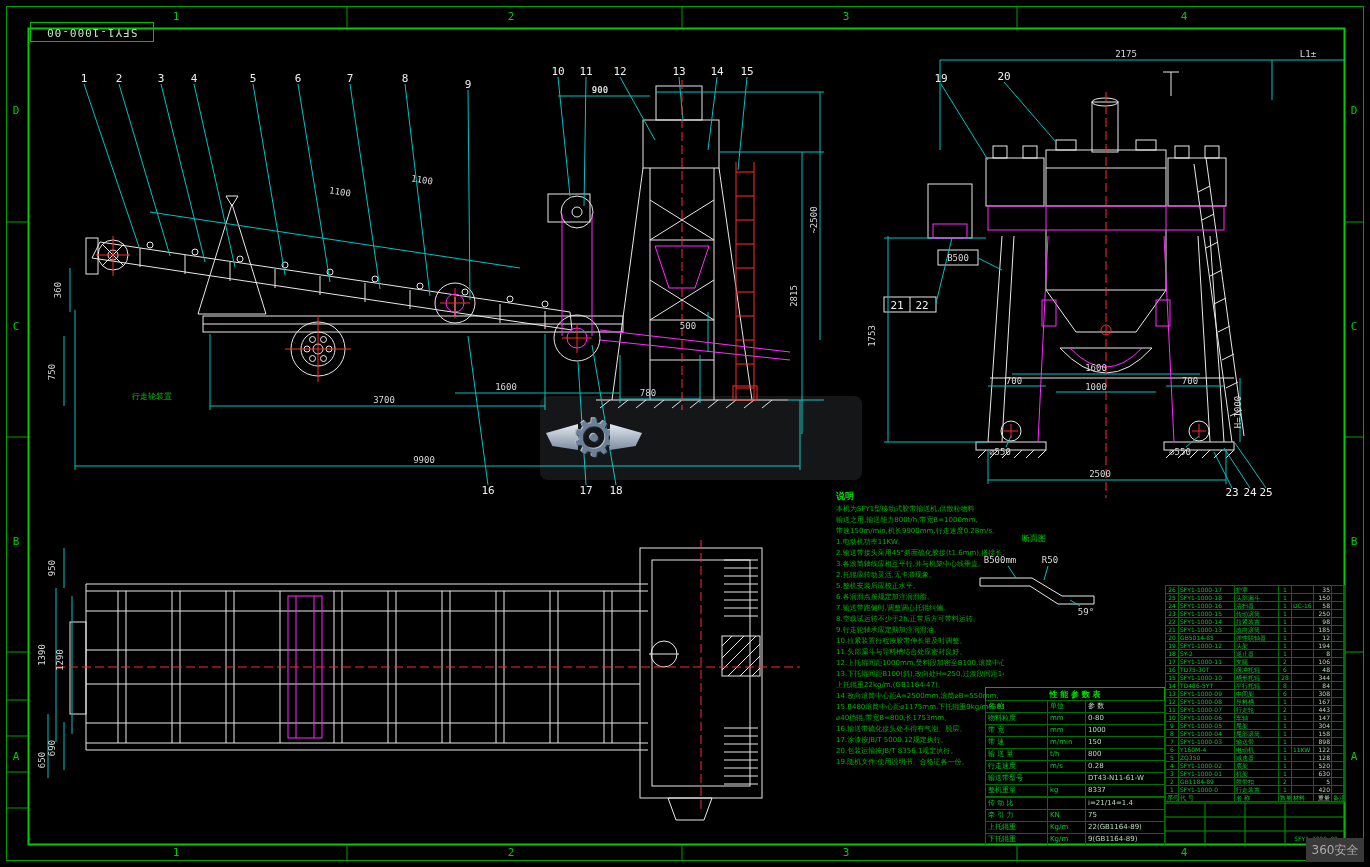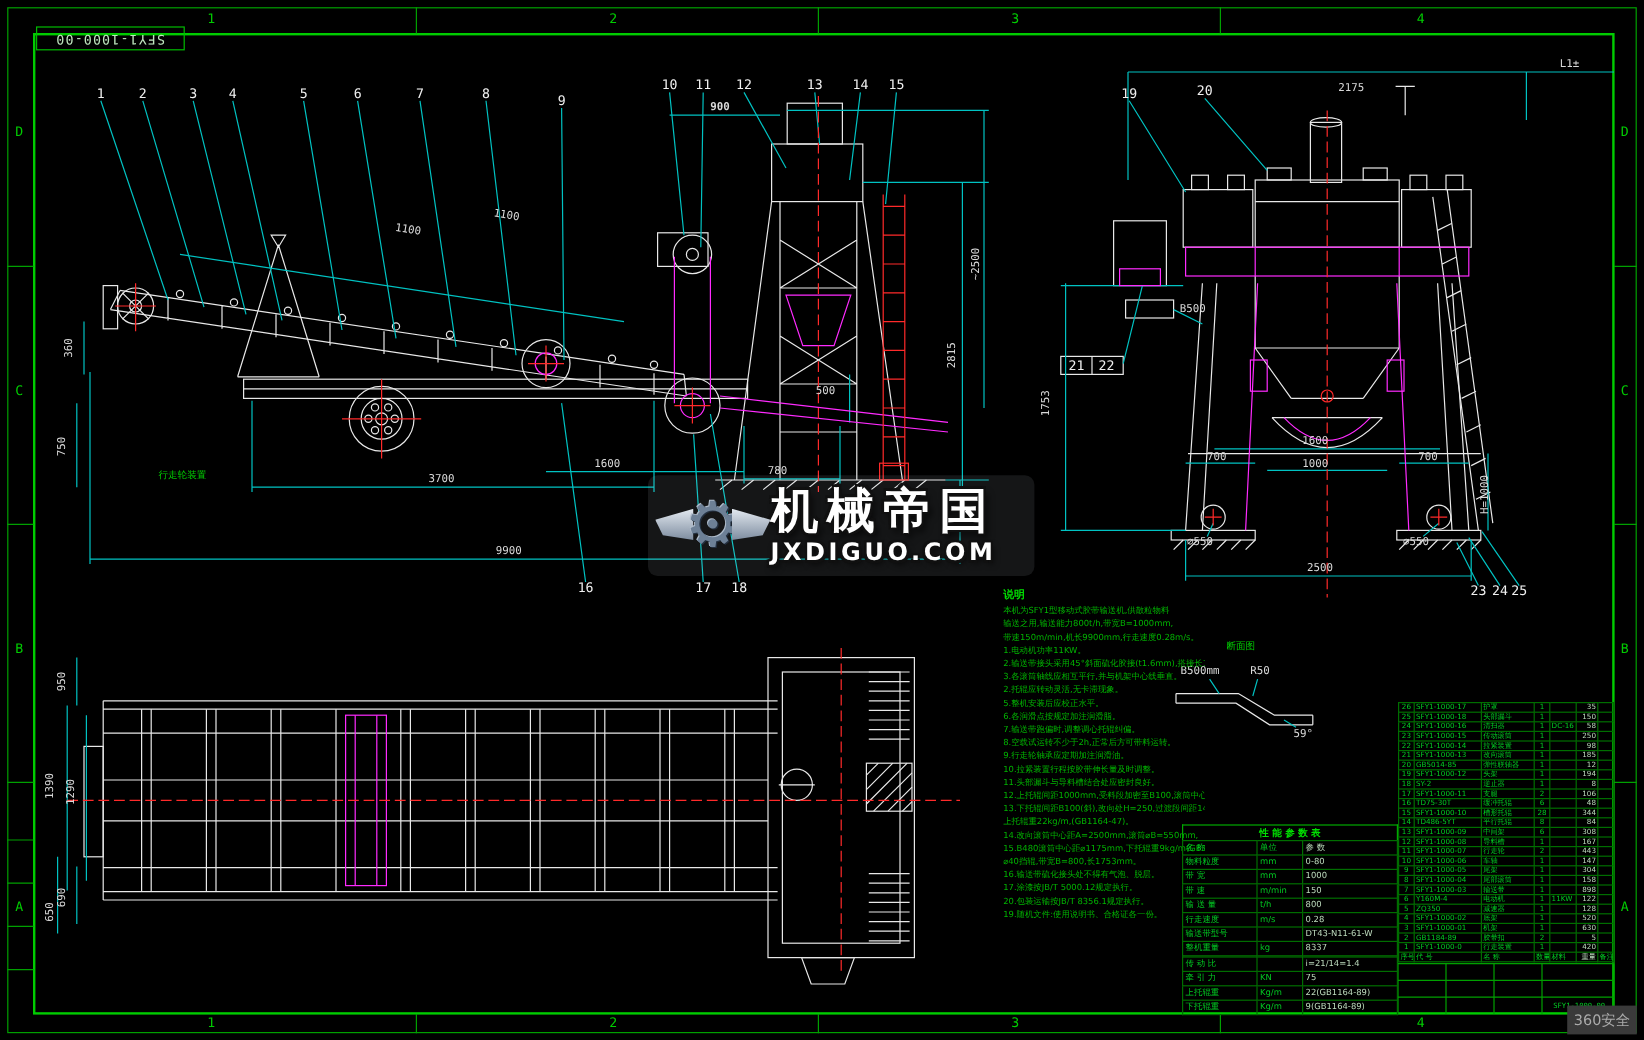--- a/index.html
+++ b/index.html
@@ -233,28 +233,28 @@
     </div>
   <div class="lbl-layer">
       <div class="dim" style="left: 600px; top: 90px; font-weight: bold;">900</div>
       <div class="dim" style="left: 340px; top: 192px; transform: translate(-50%, -50%) rotate(9deg);">1100</div>
       <div class="dim" style="left: 422px; top: 180px; transform: translate(-50%, -50%) rotate(9deg);">1100</div>
       <div class="dim" style="left: 58px; top: 290px; transform: translate(-50%, -50%) rotate(-90deg);">360</div>
       <div class="dim" style="left: 52px; top: 372px; transform: translate(-50%, -50%) rotate(-90deg);">750</div>
       <div class="dim" style="left: 688px; top: 326px;">500</div>
       <div class="dim" style="left: 794px; top: 296px; transform: translate(-50%, -50%) rotate(-90deg);">2815</div>
       <div class="dim" style="left: 814px; top: 220px; transform: translate(-50%, -50%) rotate(-90deg);">~2500</div>
-      <div class="dim" style="left: 368px; top: 400px;">3700</div>
+      <div class="dim" style="left: 384px; top: 400px;">3700</div>
       <div class="dim" style="left: 506px; top: 387px;">1600</div>
       <div class="dim" style="left: 648px; top: 393px;">780</div>
       <div class="dim" style="left: 424px; top: 460px;">9900</div>
-      <div class="dim" style="left: 1126px; top: 54px; margin-top: 20px;">2175</div>
+      <div class="dim" style="left: 1126px; top: 54px;">2175</div>
       <div class="dim" style="left: 1308px; top: 54px;">L1±</div>
       <div class="dim" style="left: 872px; top: 336px; transform: translate(-50%, -50%) rotate(-90deg);">1753</div>
-      <div class="dim" style="left: 958px; top: 258px; margin-left: 36px;">B500</div>
+      <div class="dim" style="left: 958px; top: 258px;">B500</div>
       <div class="dim" style="left: 1014px; top: 381px;">700</div>
       <div class="dim" style="left: 1096px; top: 368px;">1600</div>
       <div class="dim" style="left: 1096px; top: 387px;">1000</div>
       <div class="dim" style="left: 1190px; top: 381px;">700</div>
       <div class="dim" style="left: 1100px; top: 474px;">2500</div>
       <div class="dim" style="left: 1000px; top: 452px;">⌀550</div>
       <div class="dim" style="left: 1180px; top: 452px;">⌀550</div>
       <div class="dim" style="left: 1238px; top: 412px; transform: translate(-50%, -50%) rotate(-90deg);">H=1000</div>
       <div class="dim" style="left: 52px; top: 568px; transform: translate(-50%, -50%) rotate(-90deg);">950</div>
       <div class="dim" style="left: 42px; top: 655px; transform: translate(-50%, -50%) rotate(-90deg);">1390</div>
@@ -625,21 +625,17 @@
   </div>
 
   <div id="tbnum">SFY1-1000-00</div>
 
   <div id="watermark">
     <div class="wm-logo">
       <span class="wing left"></span>
       <span class="gear">⚙</span>
       <span class="wing right"></span>
     </div>
-    <div class="wm-text">
-      <div class="wm-title">机械帝国</div>
-      <div class="wm-url">JXDIGUO.COM</div>
-    </div>
   </div>
 
   <div id="badge360">360安全</div>
 
 </div>
 
 </body></html>

